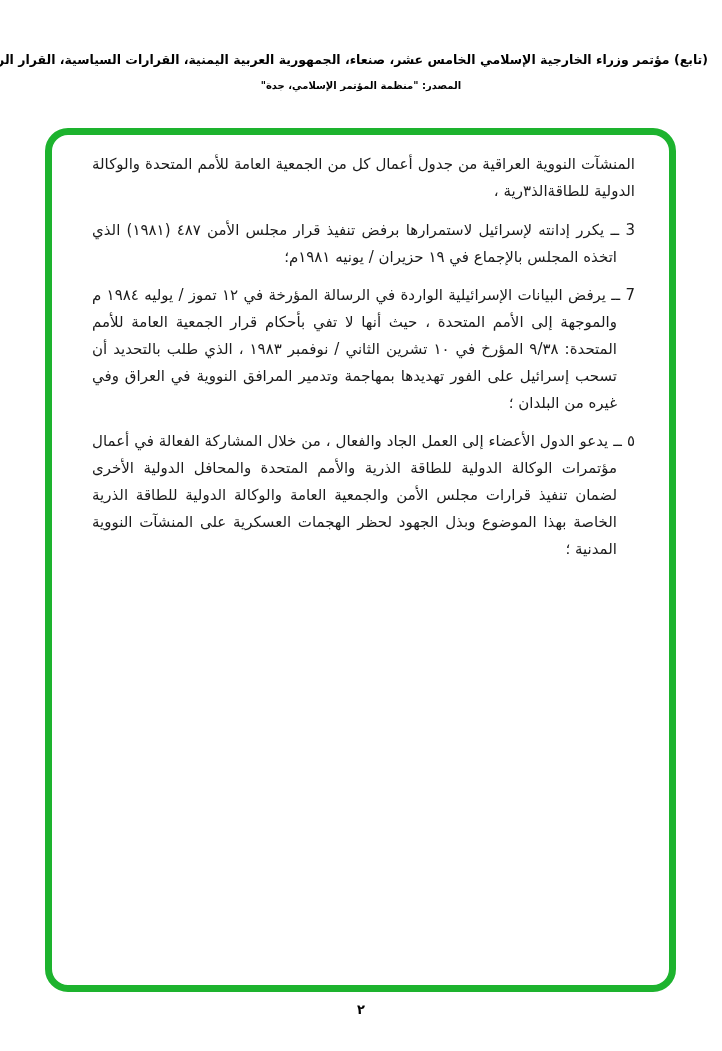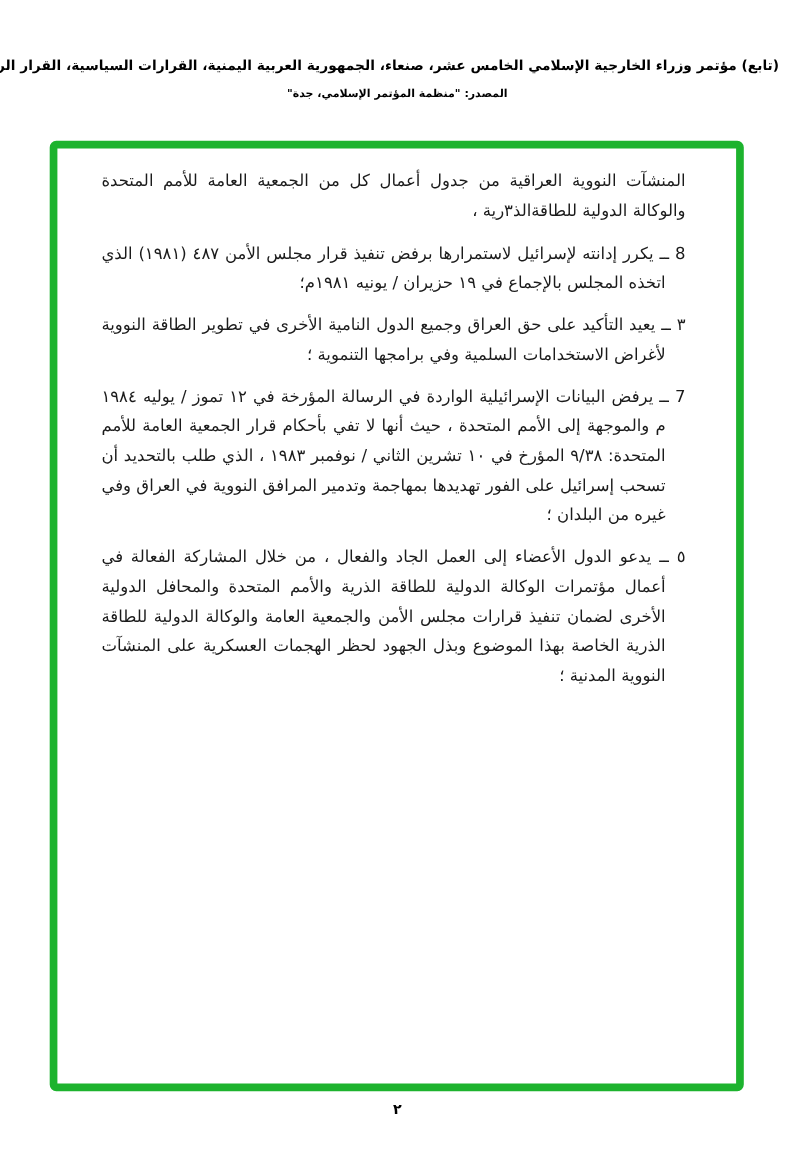--- a/index.html
+++ b/index.html
@@ -39,22 +39,22 @@
     color: #000000;
   }
   .greenbox {
     position: absolute;
     top: 128px;
     right: 46px;
     width: 631px;
     height: 864px;
     box-sizing: border-box;
     border: 7px solid #1db32e;
-    border-radius: 6px;
-    padding: 16px 46px 0 40px;
+    border-radius: 23px;
+    padding: 16px 34px 0 40px;
     color: #1b1b1b;
     font-size: 15px;
     line-height: 27px;
     text-align: justify;
   }
   .intro {
     margin: 0 0 12px 0;
   }
   .item {
     margin: 0 0 11px 0;
@@ -81,22 +81,21 @@
 <div class="page">
 
   <div class="hdr1">(تابع) مؤتمر وزراء الخارجية الإسلامي الخامس عشر، صنعاء، الجمهورية العربية اليمنية، القرارات السياسية، القرار الرقم ١٥/١٧-س</div>
 
   <div class="hdr2">المصدر:  "منظمة المؤتمر الإسلامي، جدة"</div>
 
   <div class="greenbox">
     <p class="intro">المنشآت النووية العراقية من جدول أعمال كل من الجمعية العامة للأمم المتحدة والوكالة الدولية للطاقةالذ٣رية ،</p>
 
     <div id="items">
-        <p class="item"><span class="num">8 ــ</span><span> يكرر إدانته لإسرائيل لاستمرارها برفض تنفيذ قرار مجلس الأمن ٤٨٧ (١٩٨١) الذي اتخذه المجلس بالإجماع في ١٩ حزيران / يونيه ١٩٨١م؛</span></p>
-        <p class="item"><span class="num">٣ ــ</span><span> يعيد التأكيد على حق العراق وجميع الدول النامية الأخرى في تطوير الطاقة النووية لأغراض الاستخدامات السلمية وفي برامجها التنموية ؛</span></p>
+        <p class="item"><span class="num">3 ــ</span><span> يكرر إدانته لإسرائيل لاستمرارها برفض تنفيذ قرار مجلس الأمن ٤٨٧ (١٩٨١) الذي اتخذه المجلس بالإجماع في ١٩ حزيران / يونيه ١٩٨١م؛</span></p>
         <p class="item"><span class="num">7 ــ</span><span> يرفض البيانات الإسرائيلية الواردة في الرسالة المؤرخة في ١٢ تموز / يوليه ١٩٨٤ م والموجهة إلى الأمم المتحدة ، حيث أنها لا تفي بأحكام قرار الجمعية العامة للأمم المتحدة: ٩/٣٨ المؤرخ في ١٠ تشرين الثاني / نوفمبر ١٩٨٣ ، الذي طلب بالتحديد أن تسحب إسرائيل على الفور تهديدها بمهاجمة وتدمير المرافق النووية في العراق وفي غيره من البلدان ؛</span></p>
         <p class="item"><span class="num">٥ ــ</span><span> يدعو الدول الأعضاء إلى العمل الجاد والفعال ، من خلال المشاركة الفعالة في أعمال مؤتمرات الوكالة الدولية للطاقة الذرية والأمم المتحدة والمحافل الدولية الأخرى لضمان تنفيذ قرارات مجلس الأمن والجمعية العامة والوكالة الدولية للطاقة الذرية الخاصة بهذا الموضوع وبذل الجهود لحظر الهجمات العسكرية على المنشآت النووية المدنية ؛</span></p>
       </div>
 
   </div>
 
   <div class="pagenum">٢</div>
 
 </div>
 

